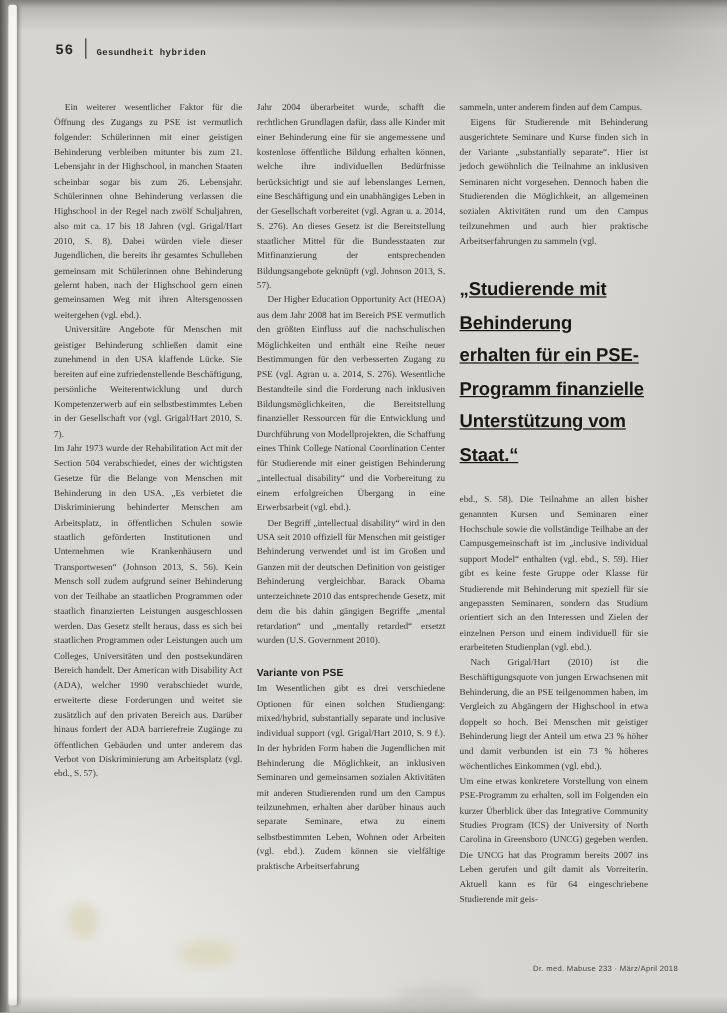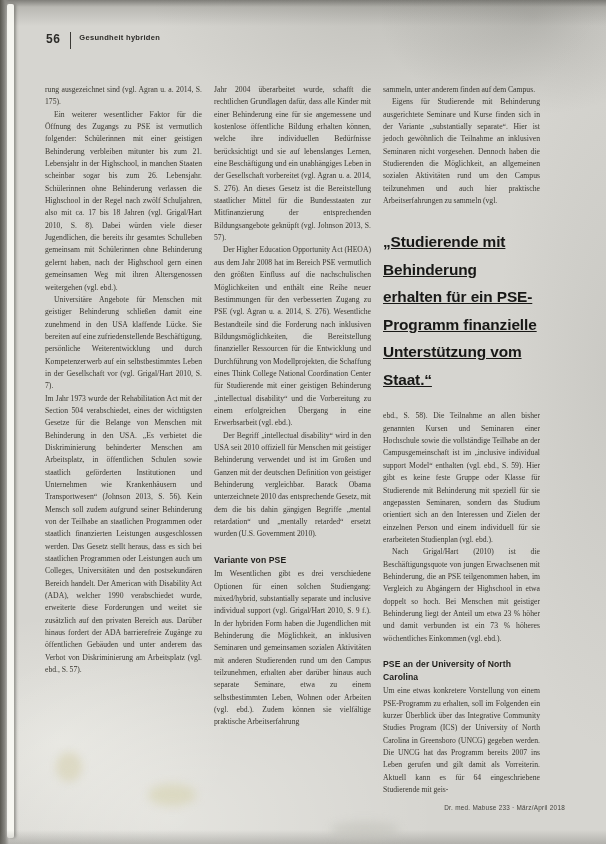--- a/index.html
+++ b/index.html
@@ -30,22 +30,22 @@
   .edge-bottom{position:absolute;left:0;right:0;bottom:0;height:14px;
     background:linear-gradient(0deg,rgba(120,119,114,.38),rgba(120,119,114,0));}
   .smudge-a{position:absolute;left:56px;top:752px;width:26px;height:30px;border-radius:50%;
     background:rgba(206,198,150,.38);filter:blur(4px);}
   .smudge-b{position:absolute;left:148px;top:784px;width:48px;height:22px;border-radius:50%;
     background:rgba(208,202,156,.42);filter:blur(5px);}
   .smudge-c{position:absolute;left:330px;top:822px;width:70px;height:16px;border-radius:50%;
     background:rgba(190,189,182,.5);filter:blur(5px);}
 
   
-  .hdr{position:absolute;left:46px;top:32px;display:flex;align-items:flex-start;
-    font-family:Liberation Sans, sans-serif;color:#2c2b28;}
+  .hdr{position:absolute;left:46px;top:32px;display:flex;align-items:flex-end;
+    font-family:Liberation Mono, monospace;color:#2c2b28;}
   .hdr .num{font-size:12px;font-weight:bold;letter-spacing:.5px;}
   .hdr .bar{width:1px;height:17px;background:#3a3935;margin:0 8px 0 10px;}
   .hdr .sect{font-size:7.5px;font-weight:bold;letter-spacing:.3px;padding-top:1px;}
 
   
   .cols{
     position:absolute;left:45px;top:84px;width:496px;height:718px;
     display:flex;gap:12px;overflow:hidden;
     filter:blur(.28px);
   }
@@ -87,41 +87,39 @@
 
   <div class="hdr">
     <span class="num">56</span>
     <span class="bar"></span>
     <span class="sect">Gesundheit hybriden</span>
   </div>
 
   <div class="cols">
 
     <div class="col">
-      <p>rung ausgezeichnet sind (vgl. Agran u. a. 2014, S. 175).</p>
       <p class="ind">Ein weiterer wesentlicher Faktor für die Öffnung des Zugangs zu PSE ist vermutlich folgender: Schülerinnen mit einer geistigen Behinderung verbleiben mitunter bis zum 21. Lebensjahr in der Highschool, in manchen Staaten scheinbar sogar bis zum 26. Lebensjahr. Schülerinnen ohne Behinderung verlassen die Highschool in der Regel nach zwölf Schuljahren, also mit ca. 17 bis 18 Jahren (vgl. Grigal/Hart 2010, S. 8). Dabei würden viele dieser Jugendlichen, die bereits ihr gesamtes Schulleben gemeinsam mit Schülerinnen ohne Behinderung gelernt haben, nach der Highschool gern einen gemeinsamen Weg mit ihren Altersgenossen weitergehen (vgl. ebd.).</p>
       <p class="ind">Universitäre Angebote für Menschen mit geistiger Behinderung schließen damit eine zunehmend in den USA klaffende Lücke. Sie bereiten auf eine zufriedenstellende Beschäftigung, persönliche Weiterentwicklung und durch Kompetenzerwerb auf ein selbstbestimmtes Leben in der Gesellschaft vor (vgl. Grigal/Hart 2010, S. 7).</p>
       <p>Im Jahr 1973 wurde der Rehabilitation Act mit der Section 504 verabschiedet, eines der wichtigsten Gesetze für die Belange von Menschen mit Behinderung in den USA. „Es verbietet die Diskriminierung behinderter Menschen am Arbeitsplatz, in öffentlichen Schulen sowie staatlich geförderten Institutionen und Unternehmen wie Krankenhäusern und Transportwesen“ (Johnson 2013, S. 56). Kein Mensch soll zudem aufgrund seiner Behinderung von der Teilhabe an staatlichen Programmen oder staatlich finanzierten Leistungen ausgeschlossen werden. Das Gesetz stellt heraus, dass es sich bei staatlichen Programmen oder Leistungen auch um Colleges, Universitäten und den postsekundären Bereich handelt. Der American with Disability Act (ADA), welcher 1990 verabschiedet wurde, erweiterte diese Forderungen und weitet sie zusätzlich auf den privaten Bereich aus. Darüber hinaus fordert der ADA barrierefreie Zugänge zu öffentlichen Gebäuden und unter anderem das Verbot von Diskriminierung am Arbeitsplatz (vgl. ebd., S. 57).</p>
     </div>
 
     <div class="col">
       <p>Jahr 2004 überarbeitet wurde, schafft die rechtlichen Grundlagen dafür, dass alle Kinder mit einer Behinderung eine für sie angemessene und kostenlose öffentliche Bildung erhalten können, welche ihre individuellen Bedürfnisse berücksichtigt und sie auf lebenslanges Lernen, eine Beschäftigung und ein unabhängiges Leben in der Gesellschaft vorbereitet (vgl. Agran u. a. 2014, S. 276). An dieses Gesetz ist die Bereitstellung staatlicher Mittel für die Bundesstaaten zur Mitfinanzierung der entsprechenden Bildungsangebote geknüpft (vgl. Johnson 2013, S. 57).</p>
       <p class="ind">Der Higher Education Opportunity Act (HEOA) aus dem Jahr 2008 hat im Bereich PSE vermutlich den größten Einfluss auf die nachschulischen Möglichkeiten und enthält eine Reihe neuer Bestimmungen für den verbesserten Zugang zu PSE (vgl. Agran u. a. 2014, S. 276). Wesentliche Bestandteile sind die Forderung nach inklusiven Bildungsmöglichkeiten, die Bereitstellung finanzieller Ressourcen für die Entwicklung und Durchführung von Modellprojekten, die Schaffung eines Think College National Coordination Center für Studierende mit einer geistigen Behinderung „intellectual disability“ und die Vorbereitung zu einem erfolgreichen Übergang in eine Erwerbsarbeit (vgl. ebd.).</p>
       <p class="ind">Der Begriff „intellectual disability“ wird in den USA seit 2010 offiziell für Menschen mit geistiger Behinderung verwendet und ist im Großen und Ganzen mit der deutschen Definition von geistiger Behinderung vergleichbar. Barack Obama unterzeichnete 2010 das entsprechende Gesetz, mit dem die bis dahin gängigen Begriffe „mental retardation“ und „mentally retarded“ ersetzt wurden (U.S. Government 2010).</p>
       <h3>Variante von PSE</h3>
       <p>Im Wesentlichen gibt es drei verschiedene Optionen für einen solchen Studiengang: mixed/hybrid, substantially separate und inclusive individual support (vgl. Grigal/Hart 2010, S. 9 f.). In der hybriden Form haben die Jugendlichen mit Behinderung die Möglichkeit, an inklusiven Seminaren und gemeinsamen sozialen Aktivitäten mit anderen Studierenden rund um den Campus teilzunehmen, erhalten aber darüber hinaus auch separate Seminare, etwa zu einem selbstbestimmten Leben, Wohnen oder Arbeiten (vgl. ebd.). Zudem können sie vielfältige praktische Arbeitserfahrung</p>
     </div>
 
     <div class="col">
       <p>sammeln, unter anderem finden auf dem Campus.</p>
       <p class="ind">Eigens für Studierende mit Behinderung ausgerichtete Seminare und Kurse finden sich in der Variante „substantially separate“. Hier ist jedoch gewöhnlich die Teilnahme an inklusiven Seminaren nicht vorgesehen. Dennoch haben die Studierenden die Möglichkeit, an allgemeinen sozialen Aktivitäten rund um den Campus teilzunehmen und auch hier praktische Arbeitserfahrungen zu sammeln (vgl.</p>
       <div class="quote">„Studierende mit Behinderung erhalten für ein PSE-Programm finanzielle Unter­stützung vom Staat.“</div>
       <p>ebd., S. 58). Die Teilnahme an allen bisher genannten Kursen und Seminaren einer Hochschule sowie die vollständige Teilhabe an der Campusgemeinschaft ist im „inclusive individual support Model“ enthalten (vgl. ebd., S. 59). Hier gibt es keine feste Gruppe oder Klasse für Studierende mit Behinderung mit speziell für sie angepassten Seminaren, sondern das Studium orientiert sich an den Interessen und Zielen der einzelnen Person und einem individuell für sie erarbeiteten Studienplan (vgl. ebd.).</p>
       <p class="ind">Nach Grigal/Hart (2010) ist die Beschäftigungsquote von jungen Erwachsenen mit Behinderung, die an PSE teilgenommen haben, im Vergleich zu Abgängern der Highschool in etwa doppelt so hoch. Bei Menschen mit geistiger Behinderung liegt der Anteil um etwa 23 % höher und damit verbunden ist ein 73 % höheres wöchentliches Einkommen (vgl. ebd.).</p>
-      <h3>PSE an der University of North Carolina</h3>
       <p>Um eine etwas konkretere Vorstellung von einem PSE-Programm zu erhalten, soll im Folgenden ein kurzer Überblick über das Integrative Community Studies Program (ICS) der University of North Carolina in Greensboro (UNCG) gegeben werden. Die UNCG hat das Programm bereits 2007 ins Leben gerufen und gilt damit als Vorreiterin. Aktuell kann es für 64 eingeschriebene Studierende mit geis-</p>
     </div>
 
   </div>
 
   <div class="foot">Dr. med. Mabuse 233 · März/April 2018</div>
 
 </div>
 
 </body></html>

